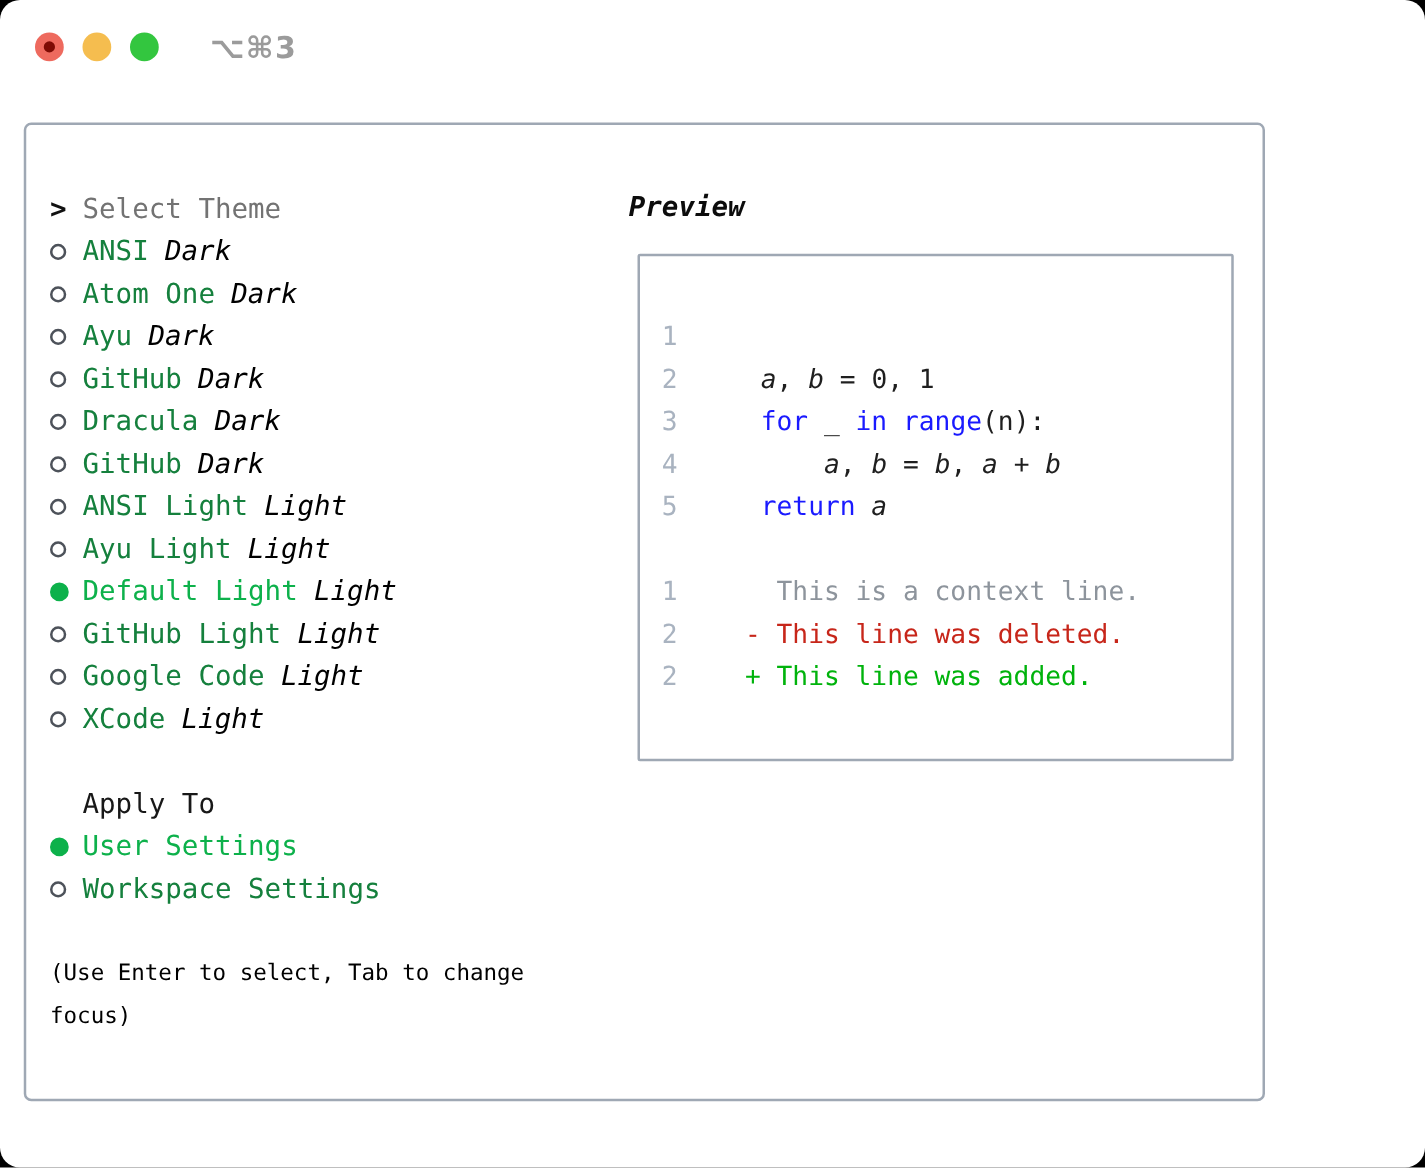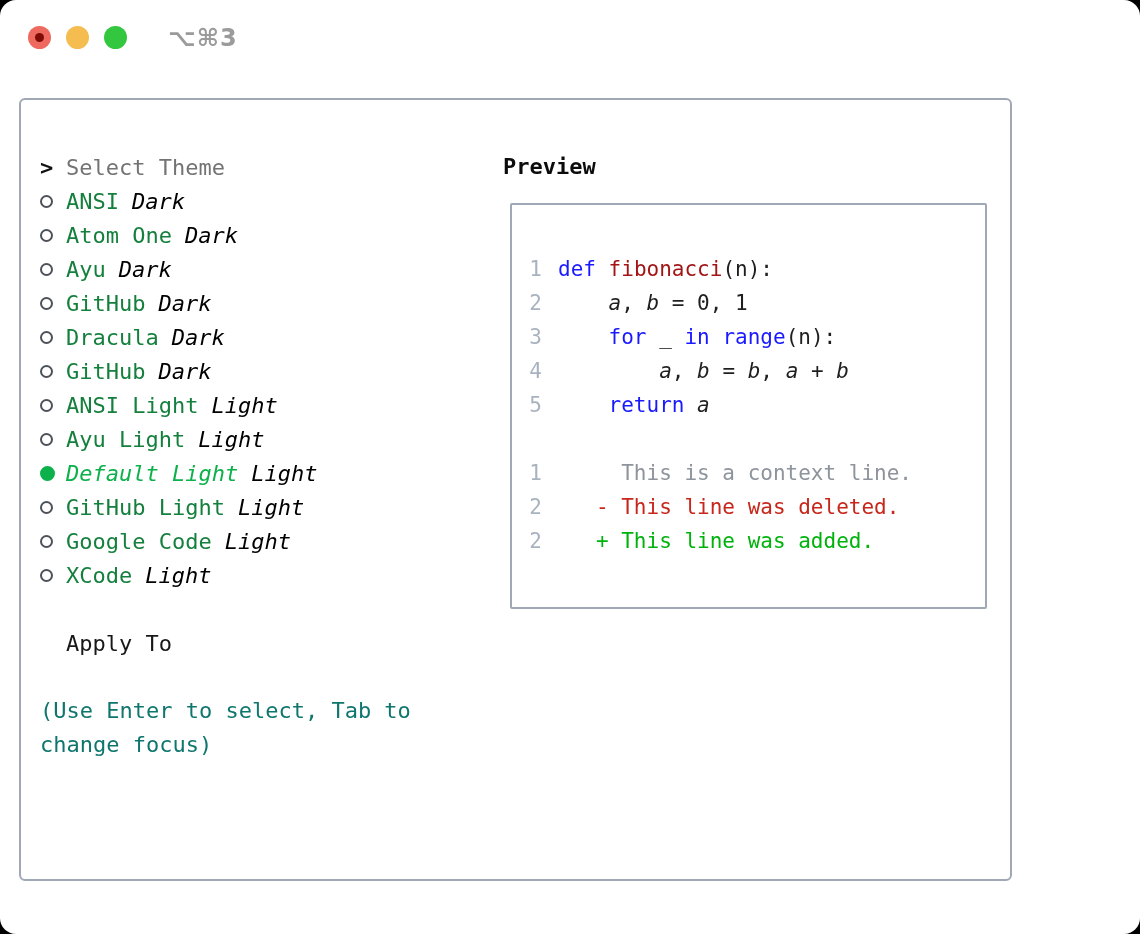--- a/index.html
+++ b/index.html
@@ -29,29 +29,29 @@
   
   .left-col { position:absolute; left:19px; top:50px; width:440px; }
   .row { display:flex; align-items:center; height:34px; font-size:22px; cursor:default; }
   .icon-slot { width:26px; flex:none; display:flex; align-items:center; }
   .cursor-glyph { font-weight:700; color:#111; }
   .radio { width:13px; height:13px; border:2px solid #4d525a; border-radius:50%;
            box-sizing:border-box; }
   .radio.on { border-color:var(--green); background:var(--green); width:15px; height:15px; }
   .list-title { font-weight:400; color:#737373;text-align:center; }
   .item-name { color:#15803d; }
-  .row.selected .item-name { color:var(--green);font-style:italic; }
+  .row.selected .item-name { color:var(--green); }
   .item-variant { color:#000000; margin-left:13px;font-style:italic; }
   .section-gap { height:34px; }
   .apply-title { color:#181818; }
-  .help { margin-top:34px; width:420px; color:#0f766e; font-size:22px; line-height:34px; }
+  .help { margin-top:34px; width:420px; color:#000000; font-size:18px; line-height:34px; }
 
   
   .preview-title { position:absolute; left:482px; top:50px; height:34px; line-height:34px;
-                   font-weight:700; font-size:22px; color:#0c0c0c; }
+                   font-weight:700; font-size:22px; color:#0c0c0c;font-style:italic; }
   .preview-box { position:absolute; left:489px; top:103px; width:477px; height:406px;
                  border:2px solid #9fa8b4; border-radius:2px; box-sizing:border-box;
                  padding:47px 0 0 10px; overflow:hidden; }
   .pline { display:flex; height:34px; line-height:34px; font-size:21px; }
   .gutter { width:20px; flex:none; text-align:right; color:var(--gutter); margin-right:16px; }
   .content { white-space:pre; color:#1f1f1f; }
   .tok-keyword { color:var(--kw); }
   .tok-function { color:var(--fn); }
   .tok-var { font-style:italic; }
   .pline.context .content { color:var(--ctx); }
@@ -165,29 +165,42 @@
           <span class="item-name">XCode</span>
           <span class="item-variant">Light</span>
         </div>
       </div>
 
     <div class="section-gap"></div>
     <div class="row">
       <span class="icon-slot"></span>
       <span class="apply-title">Apply To</span>
     </div>
+    <div id="apply-list">
+        <div class="row selected">
+          <span class="icon-slot">
+            <span class="radio on"></span>
+          </span>
+          <span class="item-name">User Settings</span>
+        </div>
+        <div class="row">
+          <span class="icon-slot">
+            <span class="radio"></span>
+          </span>
+          <span class="item-name">Workspace Settings</span>
+        </div>
+      </div>
 
     <div class="help">(Use Enter to select, Tab to change focus)</div>
   </div>
 
   <div class="preview-title">Preview</div>
   <div class="preview-box" id="preview-box">
       <div class="pline">
         <span class="gutter">1</span>
-        <span class="content"><span class="tok-keyword">def</span><span> </span><span class="tok-function">fibonacci</span><span>(n):</span></span>
       </div>
       <div class="pline">
         <span class="gutter">2</span>
         <span class="content"><span>    </span><span class="tok-var">a</span><span>, </span><span class="tok-var">b</span><span> = 0, 1</span></span>
       </div>
       <div class="pline">
         <span class="gutter">3</span>
         <span class="content"><span>    </span><span class="tok-keyword">for</span><span> _ </span><span class="tok-keyword">in</span><span> </span><span class="tok-keyword">range</span><span>(n):</span></span>
       </div>
       <div class="pline">

